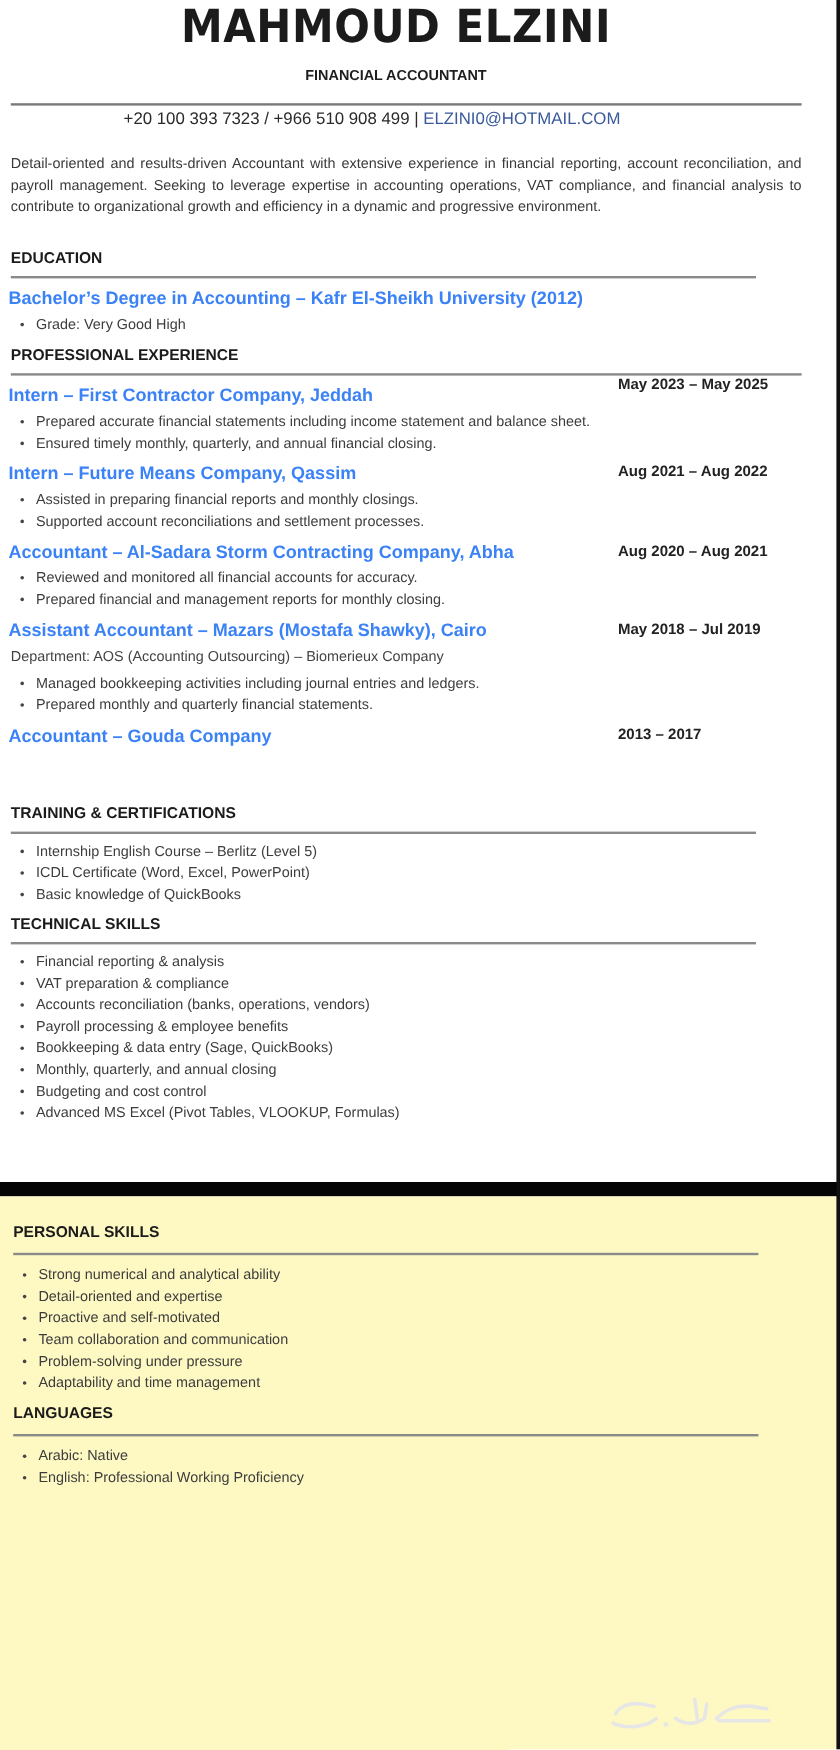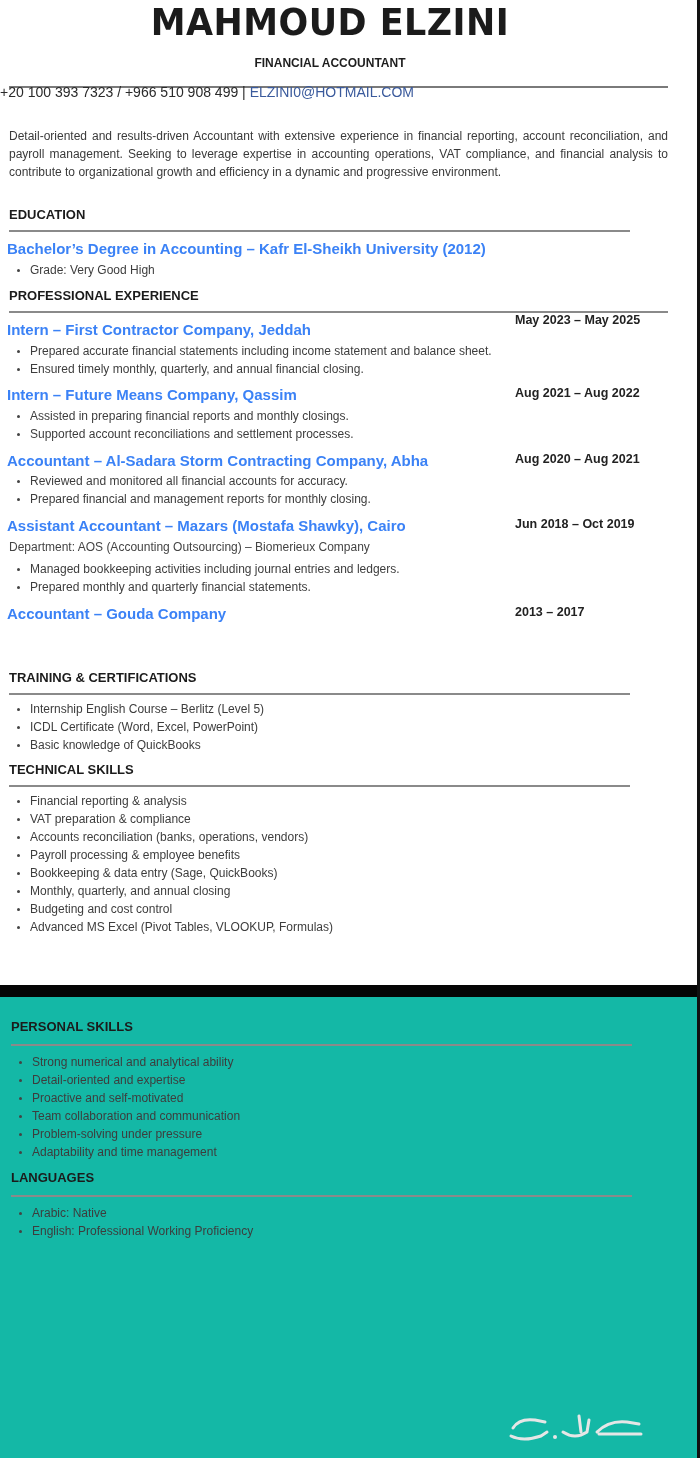--- a/index.html
+++ b/index.html
@@ -14,34 +14,34 @@
     position: absolute; left: 0; top: 0; width: 697px; height: 985px;
     background: #ffffff;
   }
   .right-border {
     position: absolute; left: 697px; top: 0; width: 3px; height: 1458px; background: #111;
   }
   .divider-band {
     position: absolute; left: 0; top: 985px; width: 700px; height: 12px; background: #050505;
   }
   .page2 {
-    position: absolute; left: 0; top: 997px; width: 697px; height: 461px; background: #14b8a6;
+    position: absolute; left: 0; top: 997px; width: 697px; height: 461px; background: #fef9c3;
   }
   .name {
     position: absolute; left: 0; width: 660px; top: 0px; text-align: center;
     font-family: "DejaVu Sans", sans-serif; font-weight: bold; font-size: 38px;
     letter-spacing: 0.5px; color: #1b1b1b; transform: scaleX(0.92); transform-origin: center;
   }
   .jobtitle {
     position: absolute; left: 0; width: 660px; top: 56px; text-align: center;
     font-weight: bold; font-size: 12px; color: #1e1e1e;
   }
   .hr-top { position: absolute; left: 9px; width: 659px; top: 86px; height: 2px; background: #7a7a7a; }
   .contact {
-    position: absolute; left: 0; width: 620px; top: 84px; text-align: left;
+    position: absolute; left: 0; width: 620px; top: 90px; text-align: center;
     font-size: 14px; color: #2a2a2a;
   }
   .contact .email { color: #3a5a9c; }
   .summary {
     position: absolute; left: 9px; width: 659px; top: 127px;
     font-size: 12px; line-height: 18px; text-align: justify; color: #3a3a3a;
   }
   .sec-h {
     position: absolute; left: 9px; font-weight: bold; font-size: 13px; color: #1b1b1b;
   }
@@ -99,21 +99,21 @@
   </ul>
 
   <div class="job-h" style="top:452px">Accountant – Al-Sadara Storm Contracting Company, Abha</div>
   <div class="job-date" style="top:452px">Aug 2020 – Aug 2021</div>
   <ul class="b" style="top:472px">
     <li>Reviewed and monitored all financial accounts for accuracy.</li>
     <li>Prepared financial and management reports for monthly closing.</li>
   </ul>
 
   <div class="job-h" style="top:517px">Assistant Accountant – Mazars (Mostafa Shawky), Cairo</div>
-  <div class="job-date" style="top:517px">Jun 2018 – Oct 2019</div>
+  <div class="job-date" style="top:517px">May 2018 – Jul 2019</div>
   <div class="plain" style="top:540px">Department: AOS (Accounting Outsourcing) – Biomerieux Company</div>
   <ul class="b" style="top:560px">
     <li>Managed bookkeeping activities including journal entries and ledgers.</li>
     <li>Prepared monthly and quarterly financial statements.</li>
   </ul>
 
   <div class="job-h" style="top:605px">Accountant – Gouda Company</div>
   <div class="job-date" style="top:605px">2013 – 2017</div>
 
   <div class="sec-h" style="top:670px">TRAINING &amp; CERTIFICATIONS</div>

